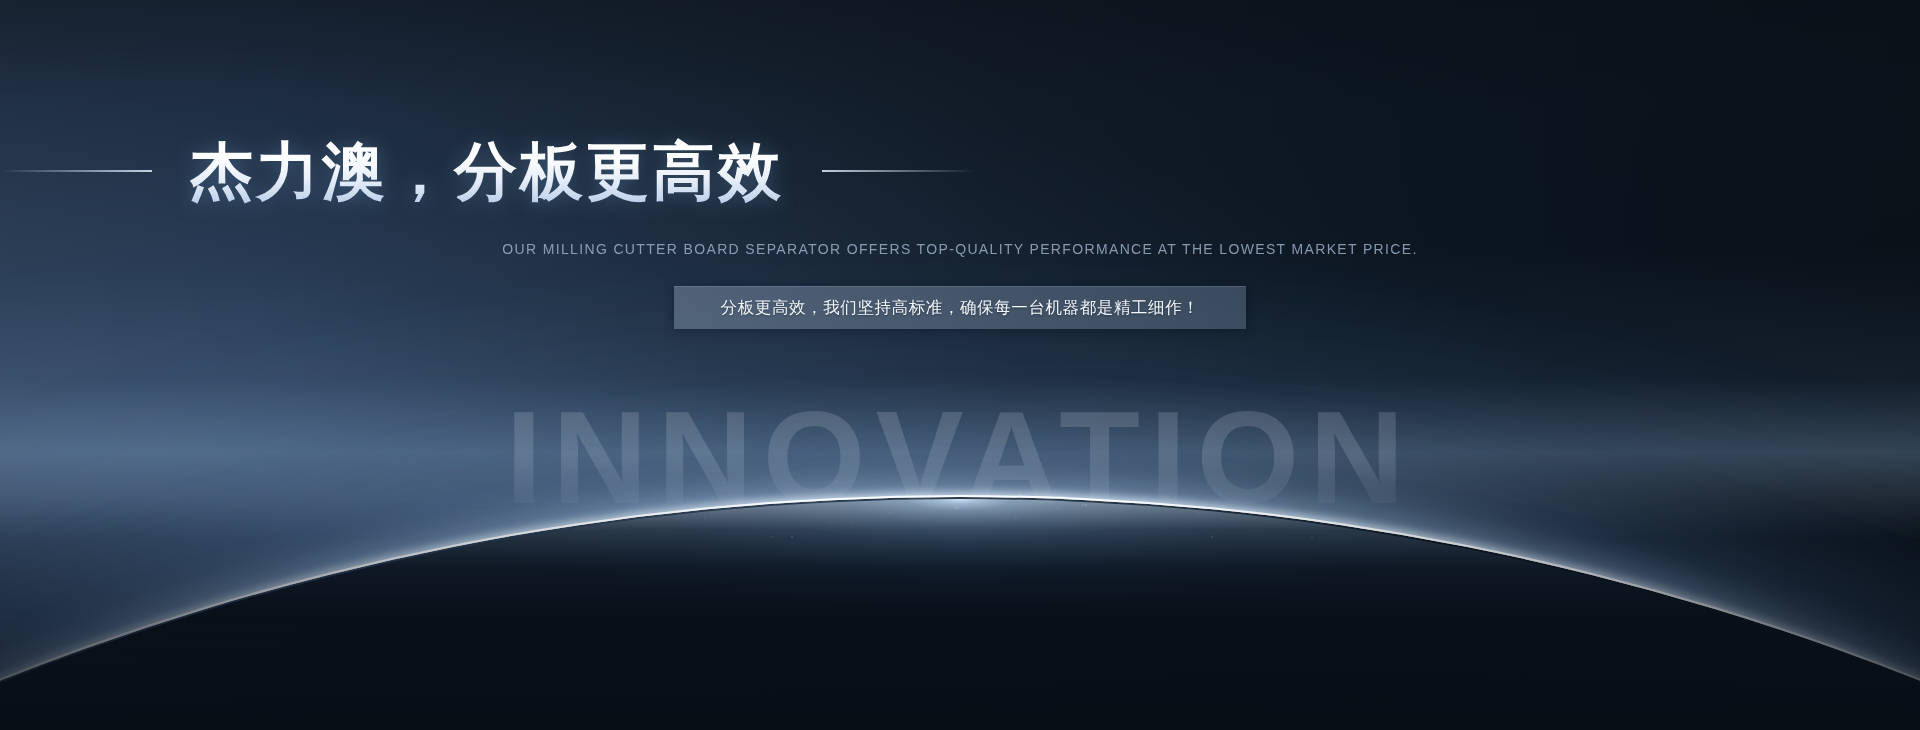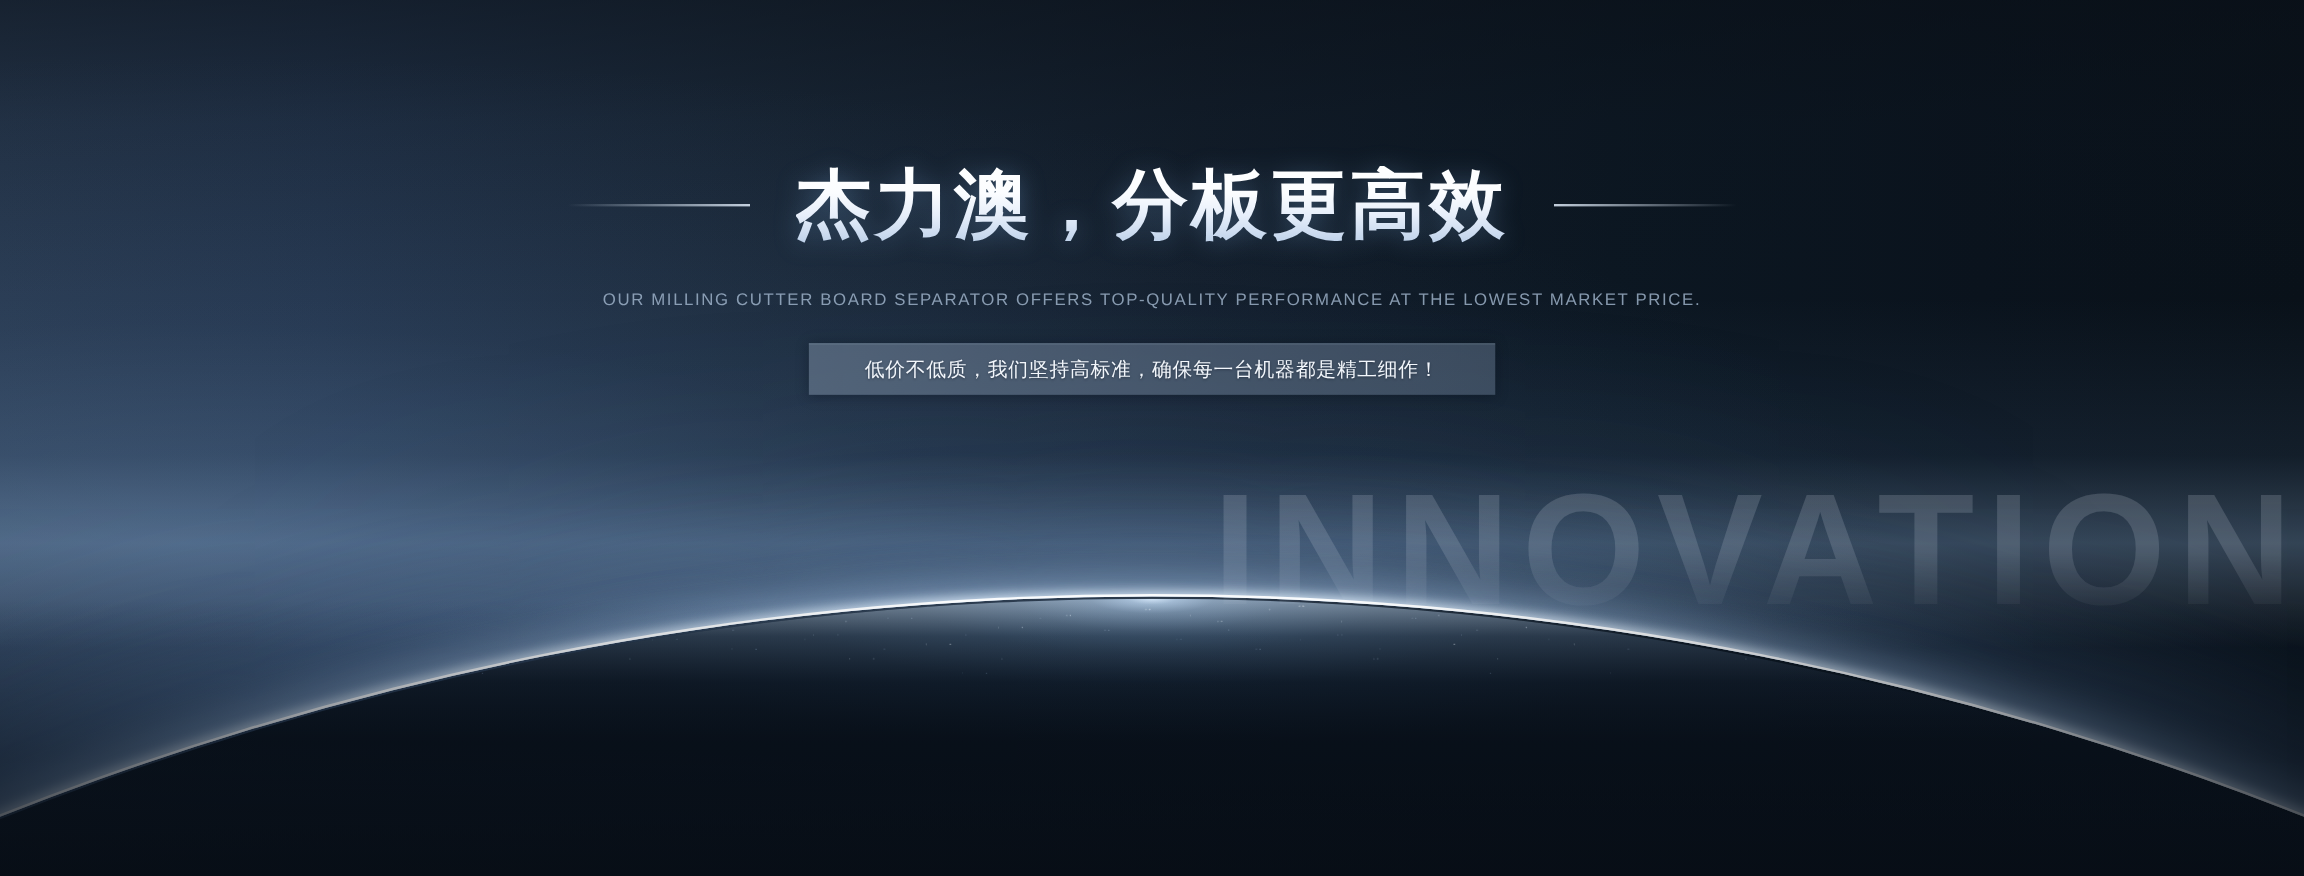--- a/index.html
+++ b/index.html
@@ -151,41 +151,41 @@
     z-index:7;
     background:linear-gradient(to bottom, rgba(8,15,24,0) 0%, rgba(8,15,24,0.55) 55%, rgba(7,13,21,0.88) 100%);
     pointer-events:none;
   }
 
   
   .watermark {
     position:absolute;
     left:0; right:0; top:392px;
     z-index:8;
-    text-align:right;
+    text-align:center;
     font-size:132px;
     font-weight:700;
     letter-spacing:10px;
     line-height:1;
     white-space:nowrap;
     color:rgba(236,244,255,0.17);
     -webkit-mask-image:linear-gradient(to bottom, rgba(0,0,0,1) 0%, rgba(0,0,0,0.85) 52%, rgba(0,0,0,0.30) 82%, rgba(0,0,0,0) 100%);
     mask-image:linear-gradient(to bottom, rgba(0,0,0,1) 0%, rgba(0,0,0,0.85) 52%, rgba(0,0,0,0.30) 82%, rgba(0,0,0,0) 100%);
     user-select:none;
     pointer-events:none;
   }
 
   
   .content {
     position:absolute; inset:0; z-index:20;
     display:flex; flex-direction:column; align-items:center;
   }
 
   .title-row {
-    display:flex; align-items:center; justify-content:center;
+    display:flex; align-items:center; justify-content:flex-start;
     gap:38px;
     margin-top:138px;
     width:100%;
   }
   .rule {
     height:2px; width:152px; flex:0 0 152px;
   }
   .rule.left  { background:linear-gradient(to right, rgba(215,230,248,0) 0%, rgba(226,238,252,0.85) 100%); }
   .rule.right { background:linear-gradient(to right, rgba(226,238,252,0.85) 0%, rgba(215,230,248,0) 100%); }
 
@@ -259,17 +259,17 @@
 
     <div class="title-row">
       <span class="rule left"></span>
       <h1 class="hero-title">杰力澳，分板更高效</h1>
       <span class="rule right"></span>
     </div>
 
     <div class="subtitle">OUR MILLING CUTTER BOARD SEPARATOR OFFERS TOP-QUALITY PERFORMANCE AT THE LOWEST MARKET PRICE.</div>
 
     <div class="tagline-bar">
-      <span class="tagline-text">低价不低质，我们坚持高标准，确保每一台机器都是精工细作！</span>
+      <span class="tagline-text">分板更高效，我们坚持高标准，确保每一台机器都是精工细作！</span>
     </div>
 
   </div>
 </div>
 
 </body></html>

